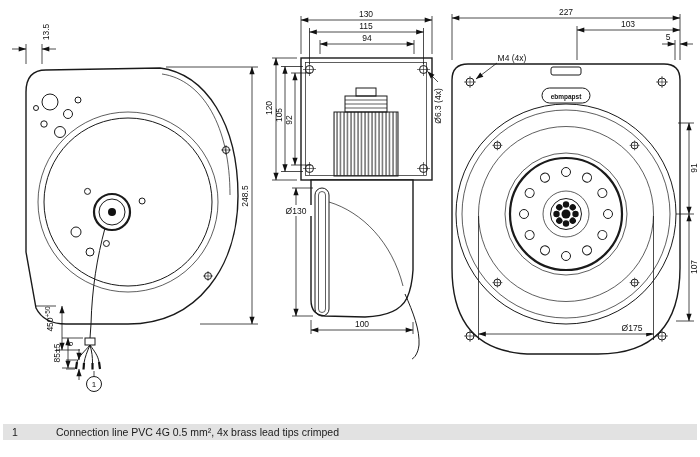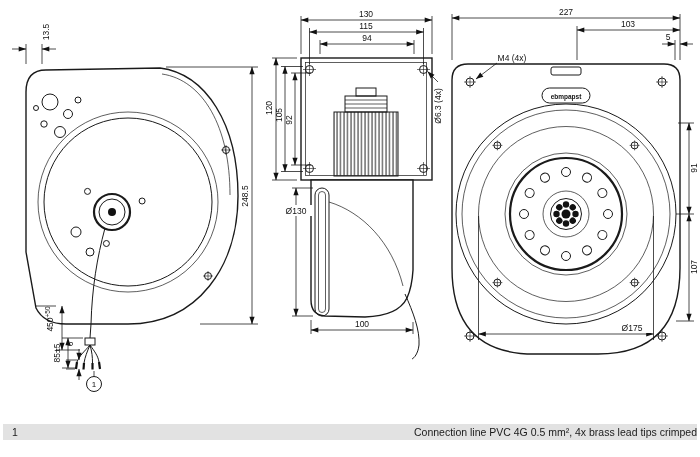--- a/index.html
+++ b/index.html
@@ -13,21 +13,21 @@
   .dline{stroke:#111;stroke-width:0.75;fill:none;}
   .dim{font-size:8.5px;fill:#111;}
   .dimsup{font-size:6.5px;fill:#111;}
   .brandtxt{font-size:6.5px;font-weight:bold;fill:#111;}
   .callout-txt{font-size:8px;fill:#111;}
   .holecross{stroke:#1a1a1a;stroke-width:0.6;fill:none;}
   .notebar{position:absolute;left:3px;top:424px;width:694px;height:16px;
            background:#e2e2e2;display:flex;align-items:center;
            font-size:10.5px;color:#1a1a1a;}
   .noteidx{margin-left:9px;width:44px;flex:0 0 auto;}
-  .notetxt{flex:1;text-align:right;}
+  .notetxt{flex:1;}
 </style>
 </head>
 <body>
 
 <svg width="700" height="420" viewBox="0 0 700 420">
   <defs>
     <marker id="arw" markerWidth="9" markerHeight="7" refX="7.8" refY="3.2" orient="auto-start-reverse" markerUnits="userSpaceOnUse">
       <path d="M0.5,0.6 L8,3.2 L0.5,5.8 Z" fill="#111"></path>
     </marker>
     <pattern id="hatchV" width="3.5" height="6" patternUnits="userSpaceOnUse">

